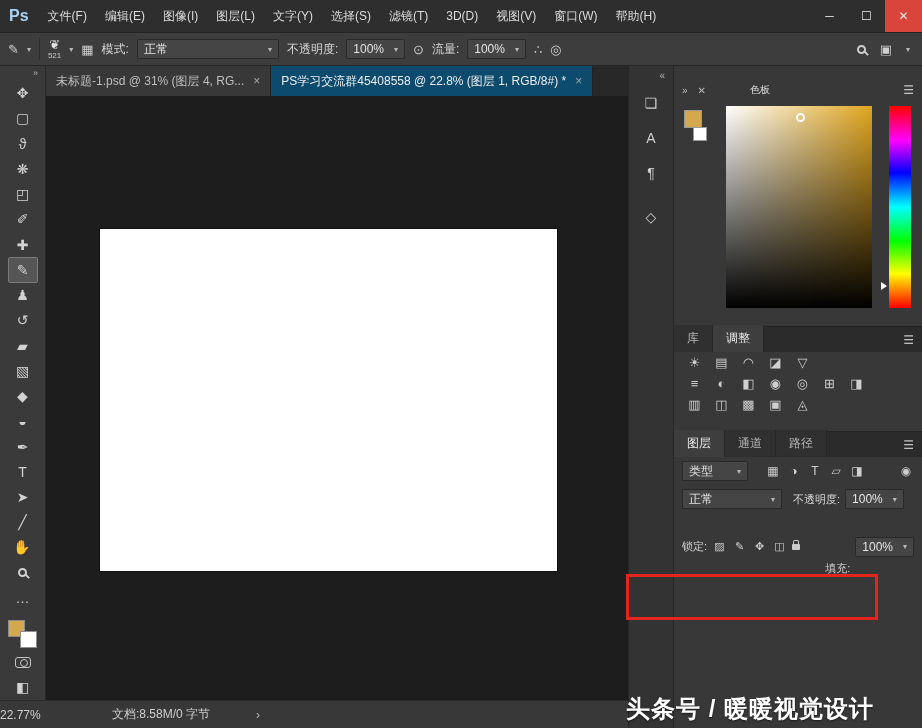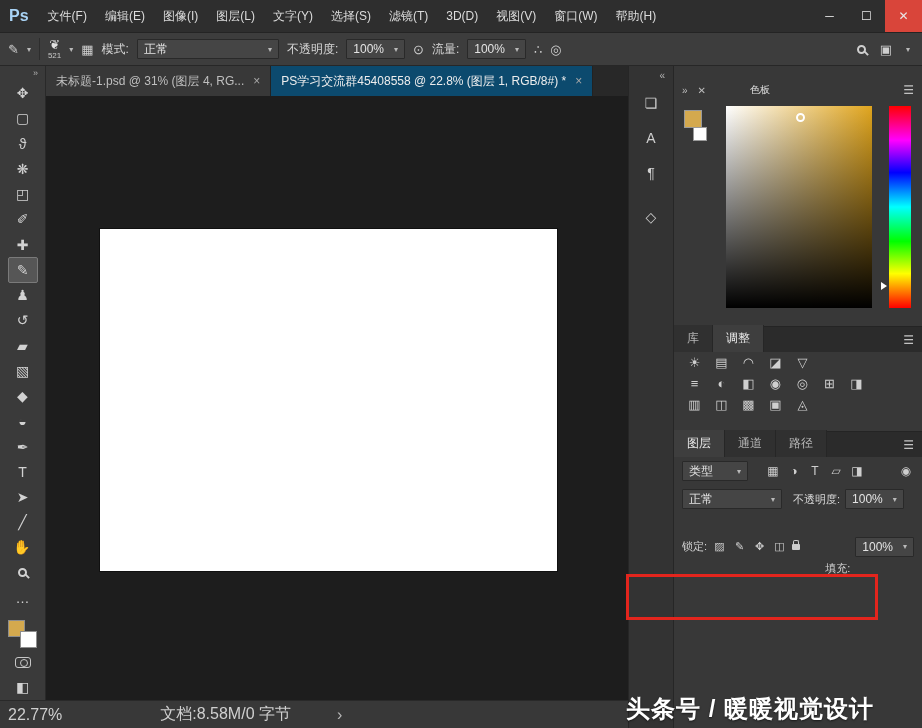--- a/index.html
+++ b/index.html
@@ -95,23 +95,23 @@
   .layers-list { margin-top:4px; border-top:1px solid #2e2e2e; }
   .layer-row { height:33px; display:flex; align-items:center; border-bottom:1px solid #2f2f2f; }
   .layer-row.selected { background:#4c4c4c; }
   .eye-cell { width:26px; align-self:stretch; display:flex; align-items:center; justify-content:center; border-right:1px solid #2c2c2c; }
   .thumb { width:28px; height:22px; border:1px solid #7d7d7d; margin:0 9px 0 7px; background:#ffffff; }
   .thumb.checker { background:repeating-conic-gradient(#9a9a9a 0% 25%, #e8e8e8 0% 50%); background-size:8px 8px; }
   .layer-name { font-size:12px; color:#e5e5e5; }
   .row-lock { margin-left:auto; margin-right:14px; }
   
   .statusbar { position:absolute; left:0; bottom:0; width:628px; height:28px; background:#383838;
-    border-top:1px solid #292929; display:flex; align-items:center; padding:0 8px; font-size:16px; color:#cfcfcf; z-index:17; }
+    border-top:1px solid #292929; display:flex; align-items:center; padding:0 0; font-size:12px; color:#cfcfcf; z-index:17; }
   .sb-zoom { min-width:50px; }
-  .sb-doc { margin-left:98px; }
+  .sb-doc { margin-left:62px; }
   .sb-chev { margin-left:46px; color:#b8b8b8; }
   
   .annotation { position:absolute; left:626px; top:574px; width:252px; height:46px;
     border:3px solid #e3251d; z-index:60; pointer-events:none; }
   .watermark { position:absolute; left:626px; top:693px; width:296px; font-size:24px; font-weight:bold;
     color:#ffffff; letter-spacing:1px; white-space:nowrap; text-shadow:0 1px 2px rgba(0,0,0,.55); z-index:70; }
 </style>
 </head>
 <body>
 

